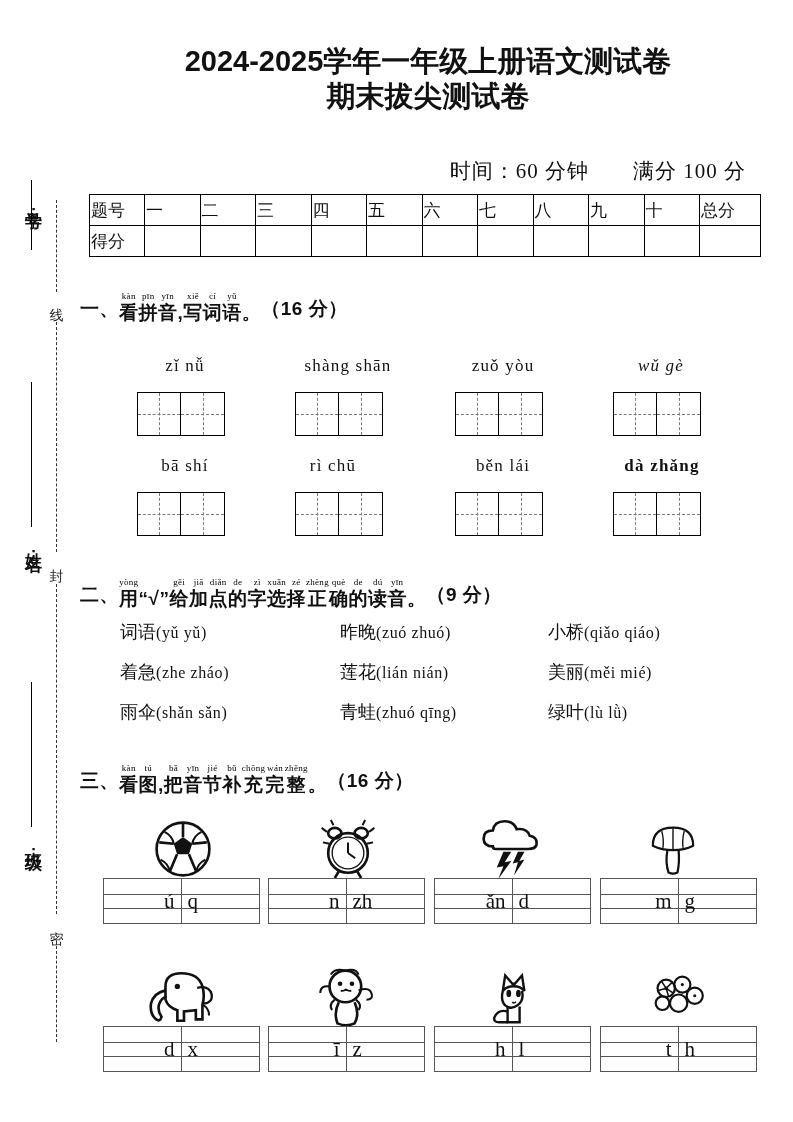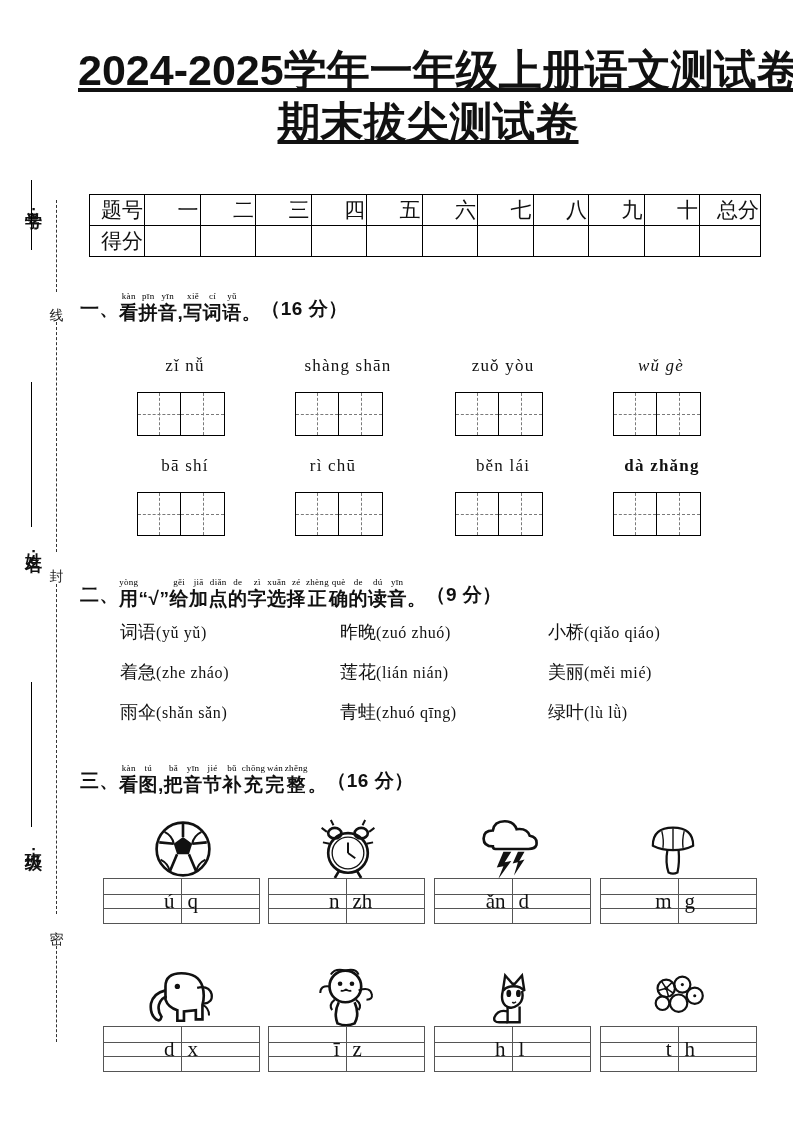--- a/index.html
+++ b/index.html
@@ -62,25 +62,24 @@
   
   .title-wrap {
     position: absolute;
     left: 78px; top: 44px;
     width: 700px;
     text-align: center;
   }
   .title-line {
     font-family: "Liberation Sans", "DejaVu Sans", sans-serif;
     font-weight: bold;
-    font-size: 43px;
+    font-size: 29px;
     letter-spacing: 0px;
     line-height: 1.22;
     white-space: nowrap;
-    text-decoration: underline;
   }
   .meta-line {
     position: absolute;
     left: 78px; top: 157px;
     width: 690px;
     text-align: right;
     font-size: 21px;
     letter-spacing: 1px;
     padding-right: 22px;
     box-sizing: border-box;
@@ -90,23 +89,23 @@
   .score-table {
     position: absolute;
     left: 89px; top: 194px;
     border-collapse: collapse;
     width: 672px;
     table-layout: fixed;
   }
   .score-table td {
     border: 1.3px solid #000;
     height: 28px;
-    text-align: right;
+    text-align: left;
     vertical-align: middle;
-    font-size: 21px;
+    font-size: 17px;
     font-family: Liberation Mono, monospace;
   }
   .score-table td.lbl { width: 52px; }
   .score-table td.total { width: 58px; }
 
   
   .sec-head {
     position: absolute;
     font-family: "Liberation Sans", "DejaVu Sans", sans-serif;
     font-weight: bold;
@@ -264,20 +263,21 @@
     <div class="dashed-line" style="top:584px; height:330px;"></div>
     <div class="seal-char" style="top:918px;">密</div>
     <div class="dashed-line" style="top:946px; height:96px;"></div>
   </div>
 
   <div class="title-wrap">
     <div class="title-line">2024-2025学年一年级上册语文测试卷</div>
     <div class="title-line">期末拔尖测试卷</div>
   </div>
 
+  <div class="meta-line">时间：60 分钟　　满分 100 分</div>
 
   <table class="score-table">
     <tbody>
       <tr>
         <td class="lbl">题号</td>
         <td>一</td>
         <td>二</td>
         <td>三</td>
         <td>四</td>
         <td>五</td>

